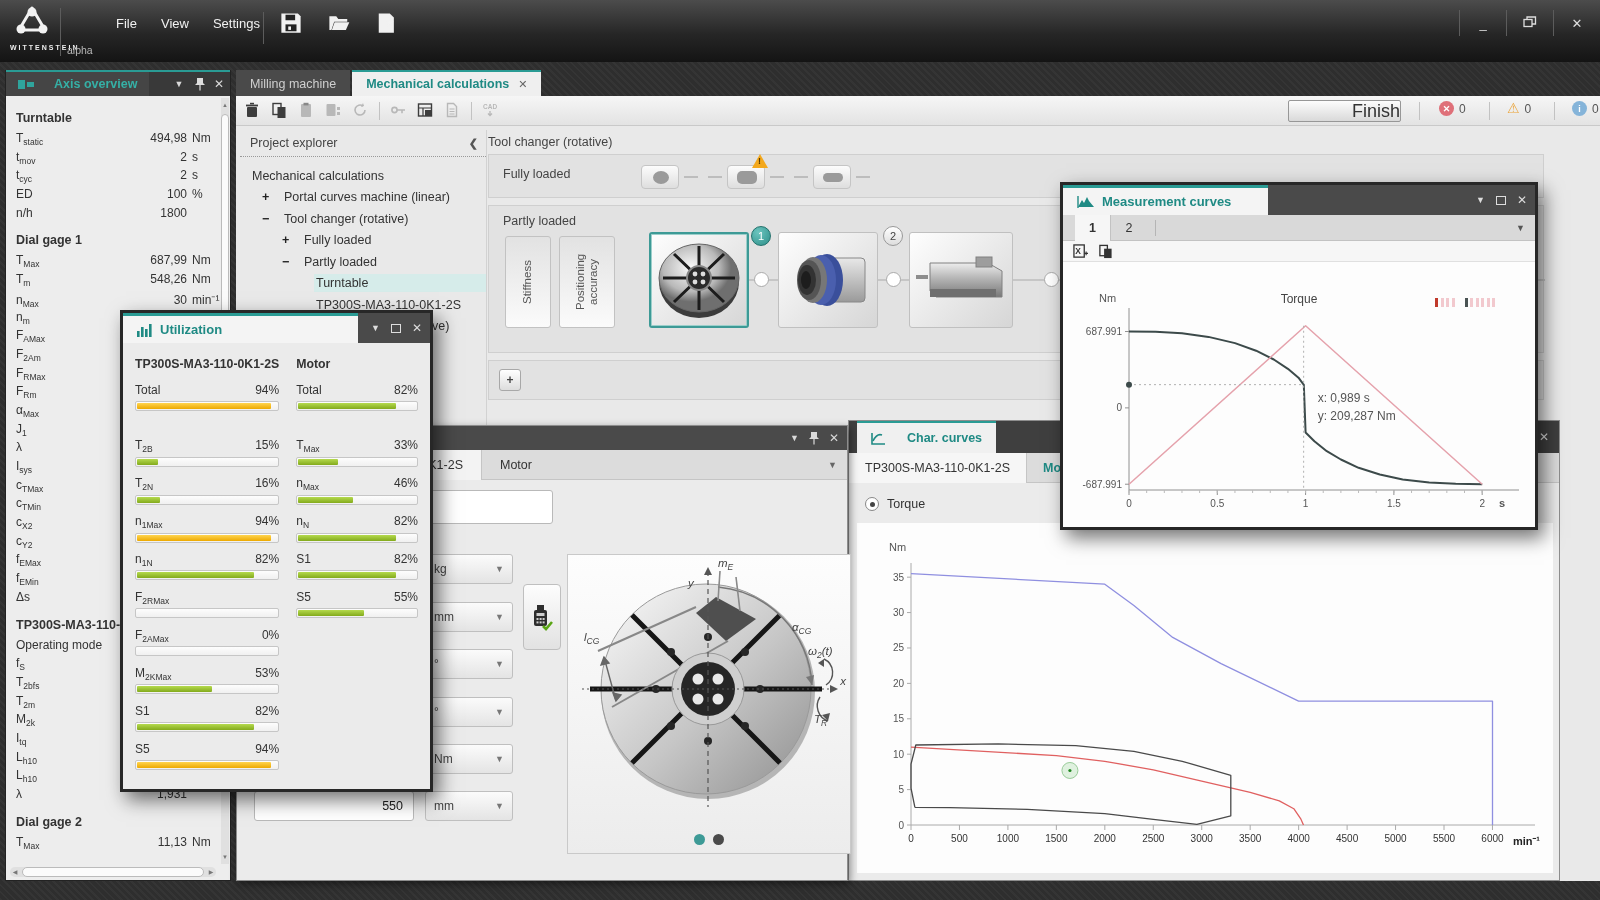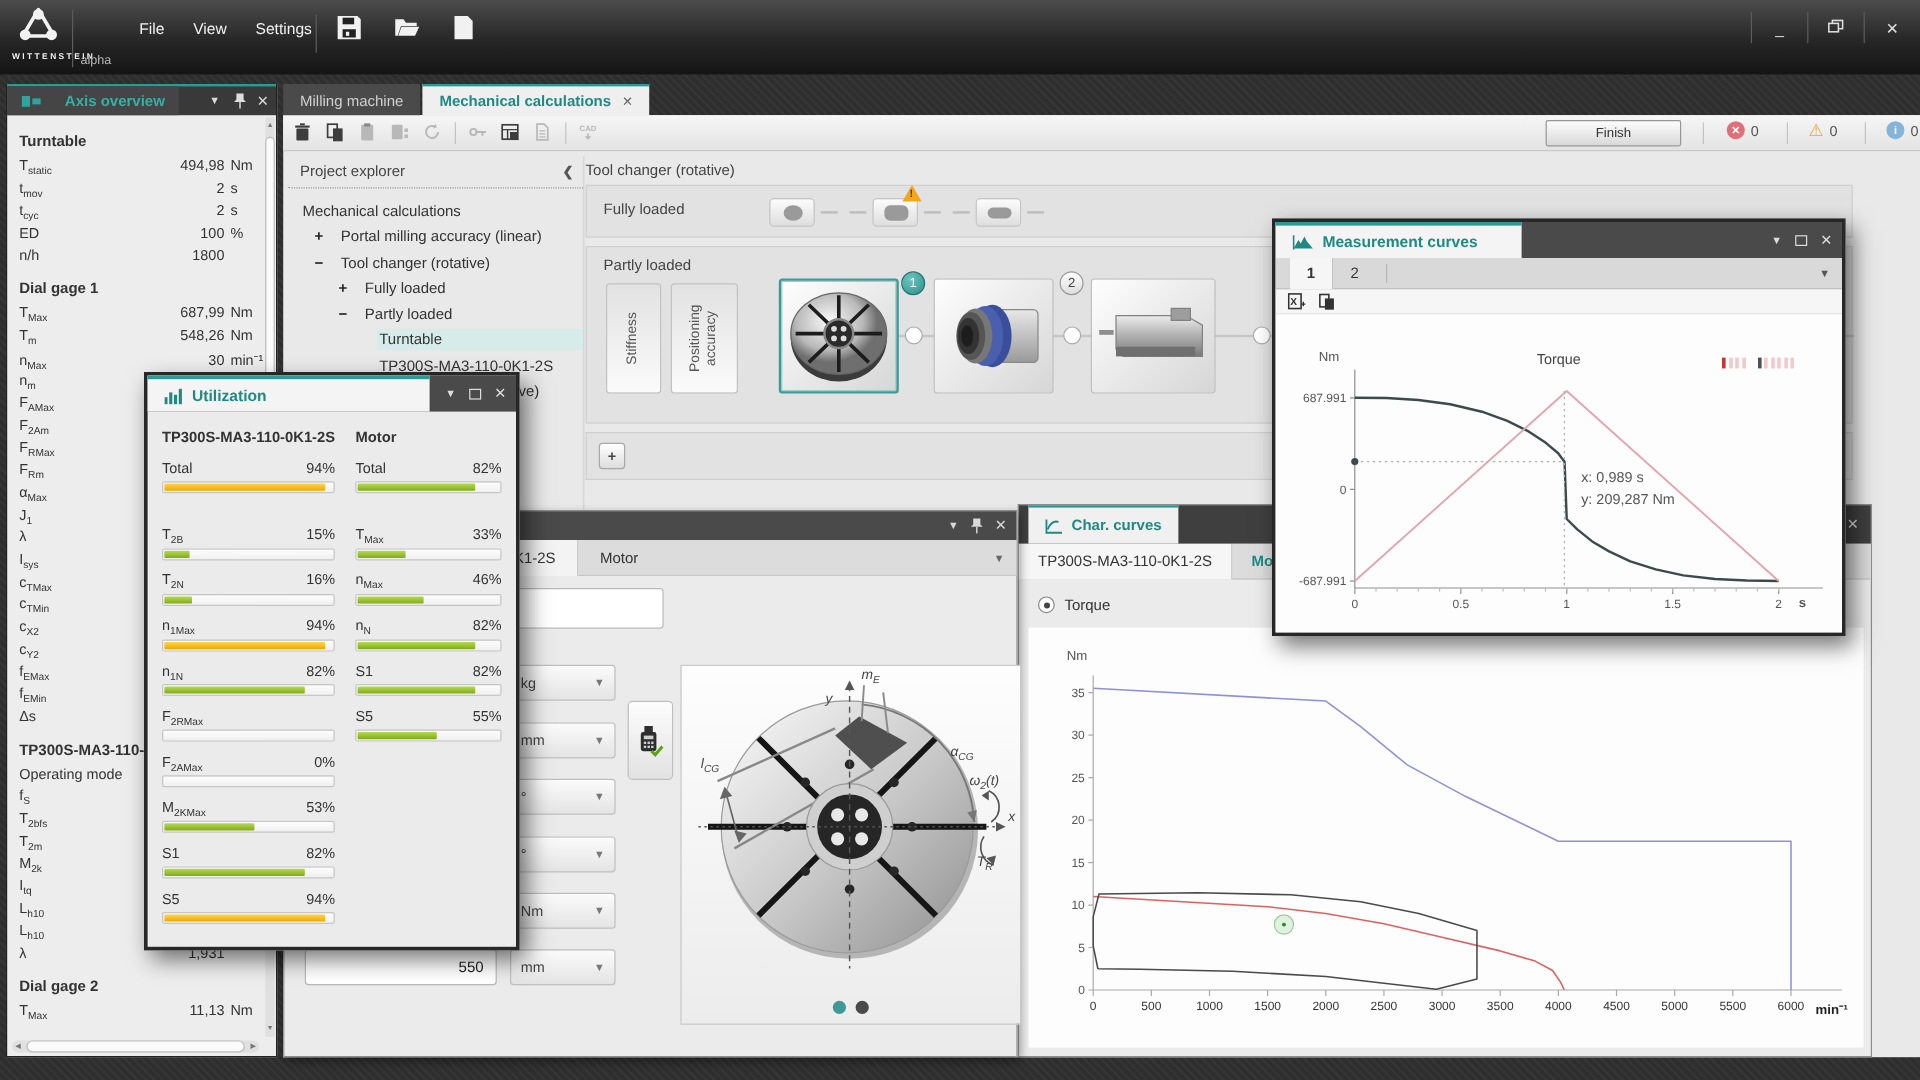--- a/index.html
+++ b/index.html
@@ -48,21 +48,21 @@
 .mtab{display:flex;align-items:center;padding:0 14px;margin-right:2px;font-size:12.5px;color:#cfcfcf;background:#4a4a4a;border-top:2px solid transparent;cursor:default}
 .mtab.active{background:#efefef;color:#1f8a84;font-weight:bold;border-top:2px solid #2a9b94}
 .mtab .tx{margin-left:9px;color:#666;font-weight:normal;font-size:11px}
 
 .main-body{position:absolute;left:236px;top:96px;width:1364px;height:785px;background:#e9e9e9;z-index:2}
 .toolrow{position:relative;height:30px;background:linear-gradient(#f6f6f6,#e3e3e3);border-bottom:1px solid #c9c9c9;display:flex;align-items:center;padding:0 8px;gap:10px}
 .ti{width:17px;height:17px;color:#3d3d3d}
 .ti.dis{color:#b8b8b8}
 .ti svg{width:16px;height:16px}
 .trsep{width:1px;height:18px;background:#c2c2c2}
-.finish{position:absolute;left:1052px;top:4px;width:113px;height:22px;background:linear-gradient(#fdfdfd,#d9d9d9);border:1px solid #979797;border-radius:2px;font-size:11px;color:#333;text-align:center;line-height:20px;cursor:default}
+.finish{position:absolute;left:1052px;top:4px;width:113px;height:22px;background:linear-gradient(#fdfdfd,#d9d9d9);border:1px solid #979797;border-radius:2px;font-size:18px;color:#333;text-align:right;line-height:20px;cursor:default}
 .statgrp{position:absolute;top:5px;display:flex;align-items:center;gap:5px;font-size:12px;color:#555}
 .sico{width:15px;height:15px;border-radius:50%;color:#fff;font-size:9px;font-weight:bold;display:inline-flex;align-items:center;justify-content:center}
 .sico.err{background:#df7079}
 .sico.inf{background:#85b4d9}
 .wico{color:#eaa338;font-size:14px;line-height:15px}
 
 .explorer{position:absolute;left:4px;top:34px;width:246px;height:744px}
 .exhead{display:flex;align-items:center;justify-content:space-between;padding:6px 8px 6px 10px;border-bottom:1px dotted #999;color:#444;font-size:12.5px}
 .excol{color:#555;font-size:11px;font-weight:bold}
 .ptree{padding-top:8px}
@@ -104,21 +104,21 @@
 .dinput{position:absolute;left:17px;top:365px;width:160px;height:30px;background:#fff;border:1px solid #b9b9b9;border-radius:3px;display:flex;align-items:center;justify-content:flex-end;padding-right:10px;font-size:12.5px;color:#222}
 .calcbtn{position:absolute;left:286px;top:158px;width:38px;height:66px;background:linear-gradient(#fdfdfd,#e2e2e2);border:1px solid #bfbfbf;border-radius:4px;display:flex;align-items:center;justify-content:center}
 .diagram{position:absolute;left:330px;top:128px;width:284px;height:300px;background:linear-gradient(#fdfdfd,#ececec);border:1px solid #c9c9c9}
 .dlab{position:absolute;font-size:11.5px;color:#444;font-style:italic}
 .pagdots{position:absolute;left:0;right:0;bottom:8px;display:flex;justify-content:center;gap:8px}
 .pd{width:11px;height:11px;border-radius:50%}
 .pd.on{background:#3d9a96}.pd.off{background:#4a4a4a}
 
 .char-panel{position:absolute;left:848px;top:420px;width:712px;height:461px;background:#ebebeb;border:1px solid #8d8d8d;z-index:9}
 .ctitle{height:32px;background:#3f3f3f;position:relative}
-.ctitle .tab{position:absolute;left:8px;top:0;height:32px;background:#f0f0f0;border-top:2px solid #2a9b94;display:flex;align-items:center;gap:7px;padding:0 14px}
+.ctitle .tab{position:absolute;left:8px;top:0;height:32px;background:#f0f0f0;border-top:2px solid #2a9b94;display:flex;align-items:center;gap:21px;padding:0 14px}
 .ctitle .tab .ptitle{color:#1f8a84}
 .cclose{position:absolute;right:10px;top:9px;color:#ddd;font-size:12px}
 .ctabs{height:30px;background:#dcdcdc;border-bottom:1px solid #c5c5c5;display:flex;align-items:center;font-size:12.5px}
 .ctab{padding:0 16px;height:30px;display:flex;align-items:center;color:#1f8a84;font-weight:bold;cursor:default}
 .ctab.active{background:#f6f6f6;color:#333;font-weight:normal;border-right:1px solid #c5c5c5}
 .cradio{position:absolute;left:16px;top:76px;display:flex;align-items:center;gap:8px;font-size:12.5px;color:#333}
 .radio{width:14px;height:14px;border-radius:50%;border:1px solid #888;background:#fff;position:relative}
 .radio::after{content:"";position:absolute;left:3.5px;top:3.5px;width:5px;height:5px;border-radius:50%;background:#444}
 .cchart{position:absolute;left:8px;top:102px;width:696px;height:350px;background:#fdfdfd}
 .axlab{position:absolute;font-size:11px;color:#555}
@@ -510,21 +510,21 @@
         <span class="excol">❮</span>
       </div>
       <div class="ptree">
           <div class="titem">
             <span style="flex: 0 0 10px;"></span>
             <span class="tlb">Mechanical calculations</span>
           </div>
           <div class="titem">
             <span style="flex: 0 0 22px;"></span>
             <span class="ttg">+</span>
-            <span class="tlb">Portal milling accuracy (linear)</span>
+            <span class="tlb">Portal curves machine (linear)</span>
           </div>
           <div class="titem">
             <span style="flex: 0 0 22px;"></span>
             <span class="ttg">−</span>
             <span class="tlb">Tool changer (rotative)</span>
           </div>
           <div class="titem">
             <span style="flex: 0 0 42px;"></span>
             <span class="ttg">+</span>
             <span class="tlb">Fully loaded</span>

